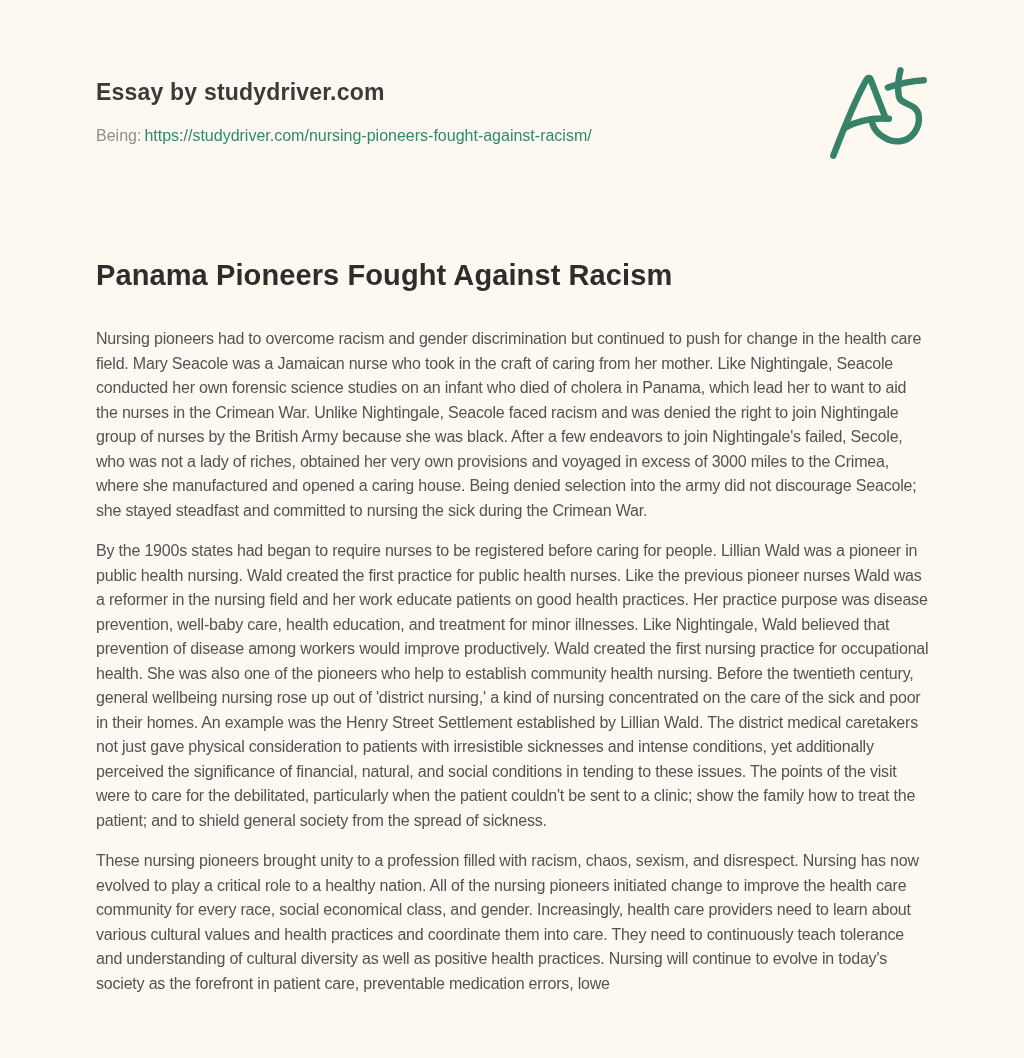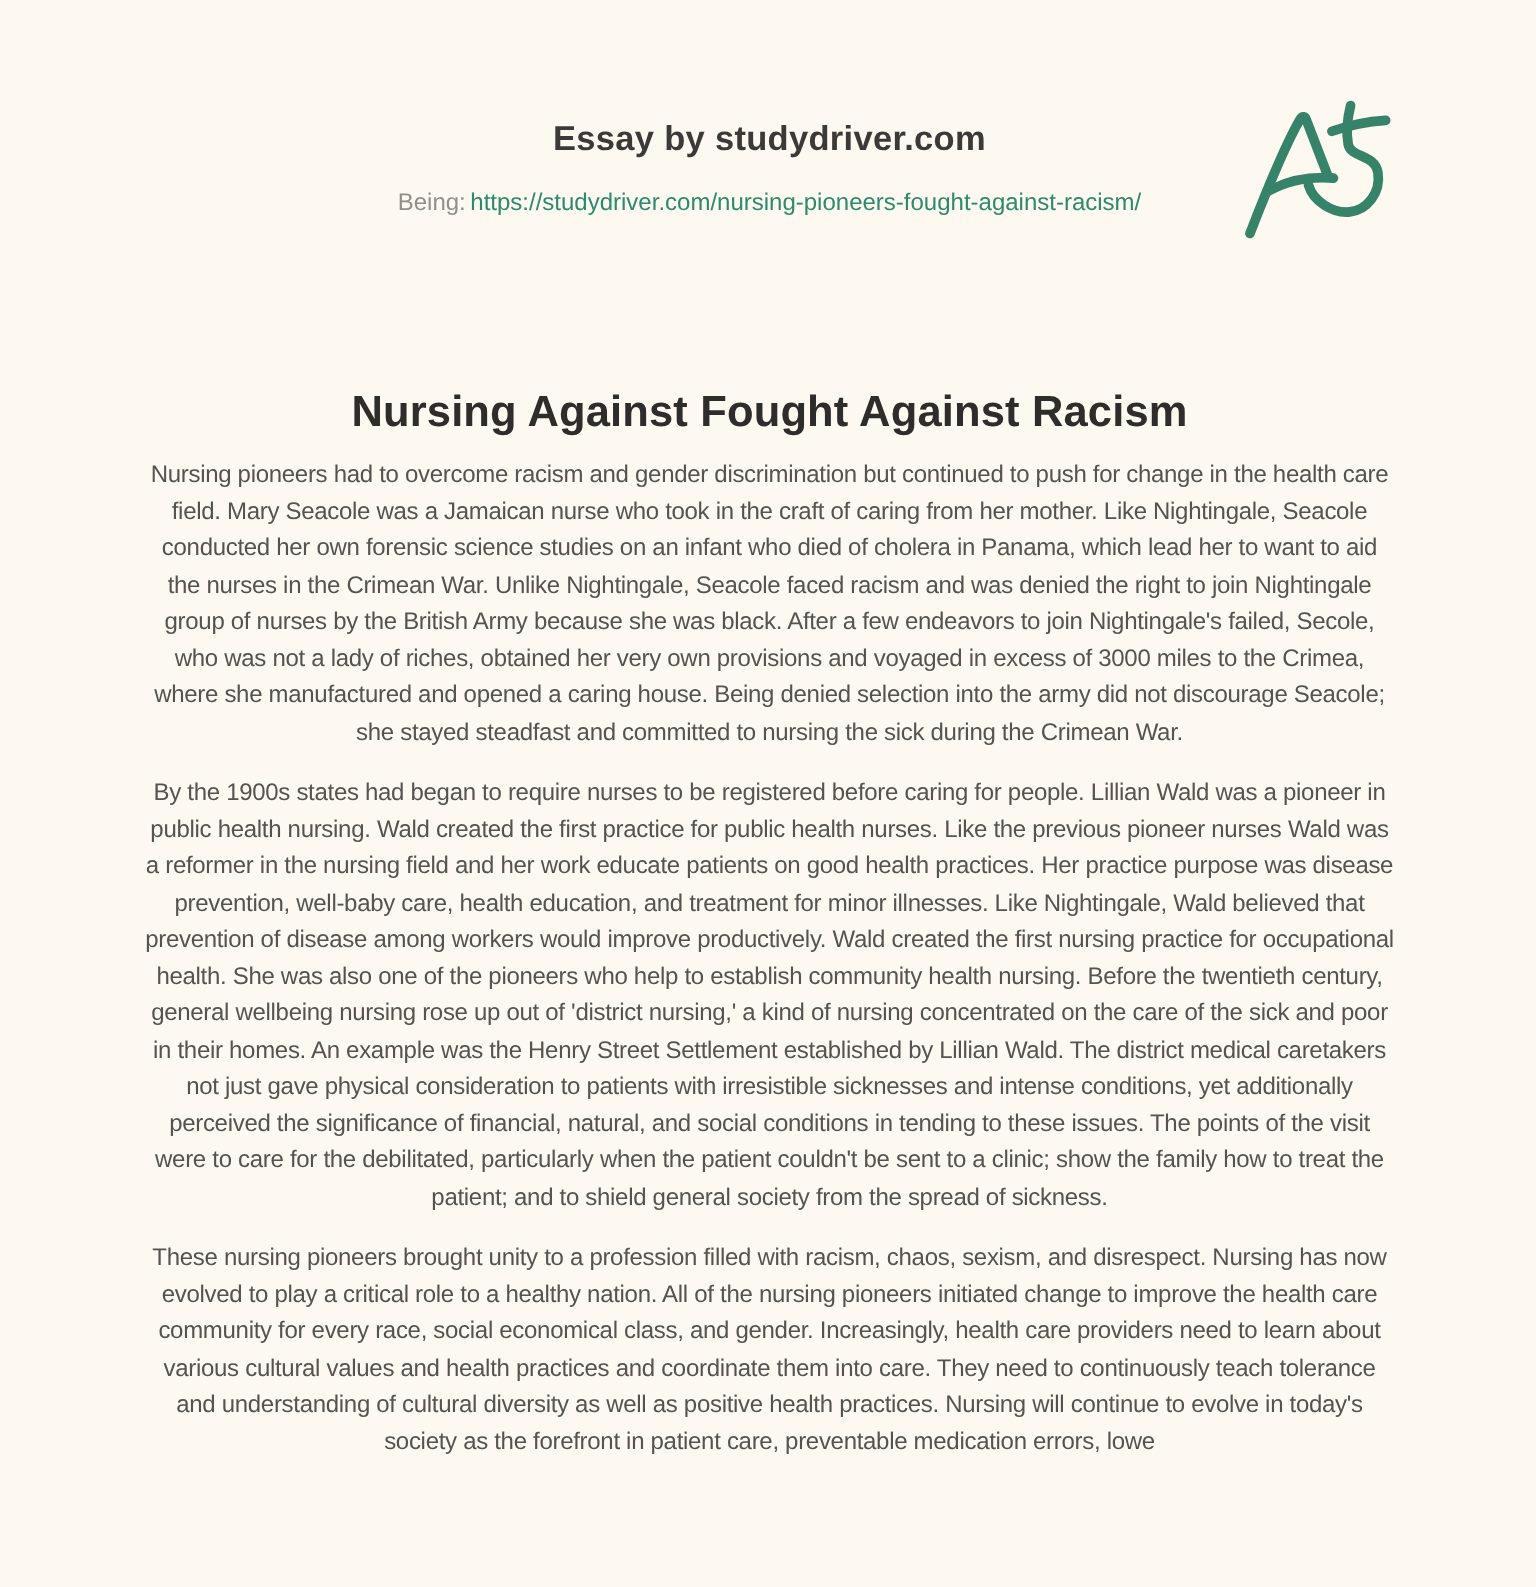--- a/index.html
+++ b/index.html
@@ -6,21 +6,20 @@
   html, body { width: 1024px; height: 1058px; overflow: hidden; }
   body {
     background: #fdf8f0;
     font-family: "Liberation Sans", sans-serif;
   }
   .page {
     position: relative;
     width: 1024px;
     height: 764px;
     padding: 78px 94px 0 96px;
-    text-align: center;
   }
   .header-title {
     font-size: 23px;
     font-weight: 700;
     color: #3b3a38;
     letter-spacing: 0.2px;
     line-height: 28px;
   }
   .source-line {
     margin-top: 20px;
@@ -44,21 +43,21 @@
   .logo svg { width: 100%; height: 100%; }
   .essay-title {
     margin-top: 110px;
     font-size: 29px;
     font-weight: 700;
     color: #2e2d2b;
     letter-spacing: 0.1px;
     line-height: 38px;
   }
   .essay-body {
-    margin-top: 11px;
+    margin-top: 33px;
     max-width: 836px;
   }
   .essay-body p {
     font-size: 16px;
     letter-spacing: -0.2px;
     line-height: 24.5px;
     color: #565250;
     margin-bottom: 16px;
   }
 </style>
@@ -80,21 +79,21 @@
           <path d="M19.5 64 C33 56.5 48 54.5 61.5 55.5"></path>
 
           <path d="M60.5 25.5 C72 21.5 84 19.2 95 18.5"></path>
 
           <path d="M72.5 9 C70.5 17 69.5 26 71 34 C72.6 42.5 88 40 90 52 C92 65 83 76 72 77.2 C60.5 78.3 48.5 70 45.5 60"></path>
         </g>
       </svg>
     </div>
   </div>
 
-  <h1 class="essay-title">Nursing Against Fought Against Racism</h1>
+  <h1 class="essay-title">Panama Pioneers Fought Against Racism</h1>
 
   <div class="essay-body">
     <p>Nursing pioneers had to overcome racism and gender discrimination but continued to push for change in the health care field. Mary Seacole was a Jamaican nurse who took in the craft of caring from her mother. Like Nightingale, Seacole conducted her own forensic science studies on an infant who died of cholera in Panama, which lead her to want to aid the nurses in the Crimean War. Unlike Nightingale, Seacole faced racism and was denied the right to join Nightingale group of nurses by the British Army because she was black. After a few endeavors to join Nightingale's failed, Secole, who was not a lady of riches, obtained her very own provisions and voyaged in excess of 3000 miles to the Crimea, where she manufactured and opened a caring house. Being denied selection into the army did not discourage Seacole; she stayed steadfast and committed to nursing the sick during the Crimean War.</p>
     <p>By the 1900s states had began to require nurses to be registered before caring for people. Lillian Wald was a pioneer in public health nursing. Wald created the first practice for public health nurses. Like the previous pioneer nurses Wald was a reformer in the nursing field and her work educate patients on good health practices. Her practice purpose was disease prevention, well-baby care, health education, and treatment for minor illnesses. Like Nightingale, Wald believed that prevention of disease among workers would improve productively. Wald created the first nursing practice for occupational health. She was also one of the pioneers who help to establish community health nursing. Before the twentieth century, general wellbeing nursing rose up out of 'district nursing,' a kind of nursing concentrated on the care of the sick and poor in their homes. An example was the Henry Street Settlement established by Lillian Wald. The district medical caretakers not just gave physical consideration to patients with irresistible sicknesses and intense conditions, yet additionally perceived the significance of financial, natural, and social conditions in tending to these issues. The points of the visit were to care for the debilitated, particularly when the patient couldn't be sent to a clinic; show the family how to treat the patient; and to shield general society from the spread of sickness.</p>
     <p>These nursing pioneers brought unity to a profession filled with racism, chaos, sexism, and disrespect. Nursing has now evolved to play a critical role to a healthy nation. All of the nursing pioneers initiated change to improve the health care community for every race, social economical class, and gender. Increasingly, health care providers need to learn about various cultural values and health practices and coordinate them into care. They need to continuously teach tolerance and understanding of cultural diversity as well as positive health practices. Nursing will continue to evolve in today's society as the forefront in patient care, preventable medication errors, lowe</p>
   </div>
 
 </div>
 
 </body></html>

